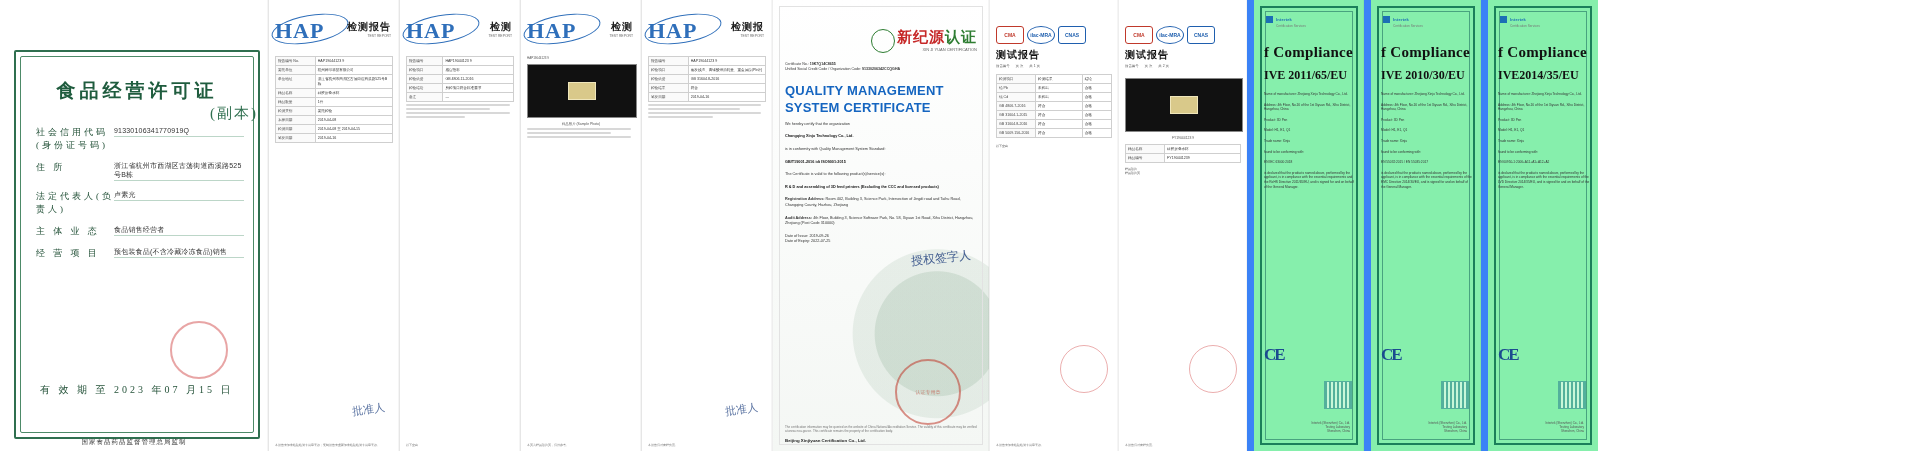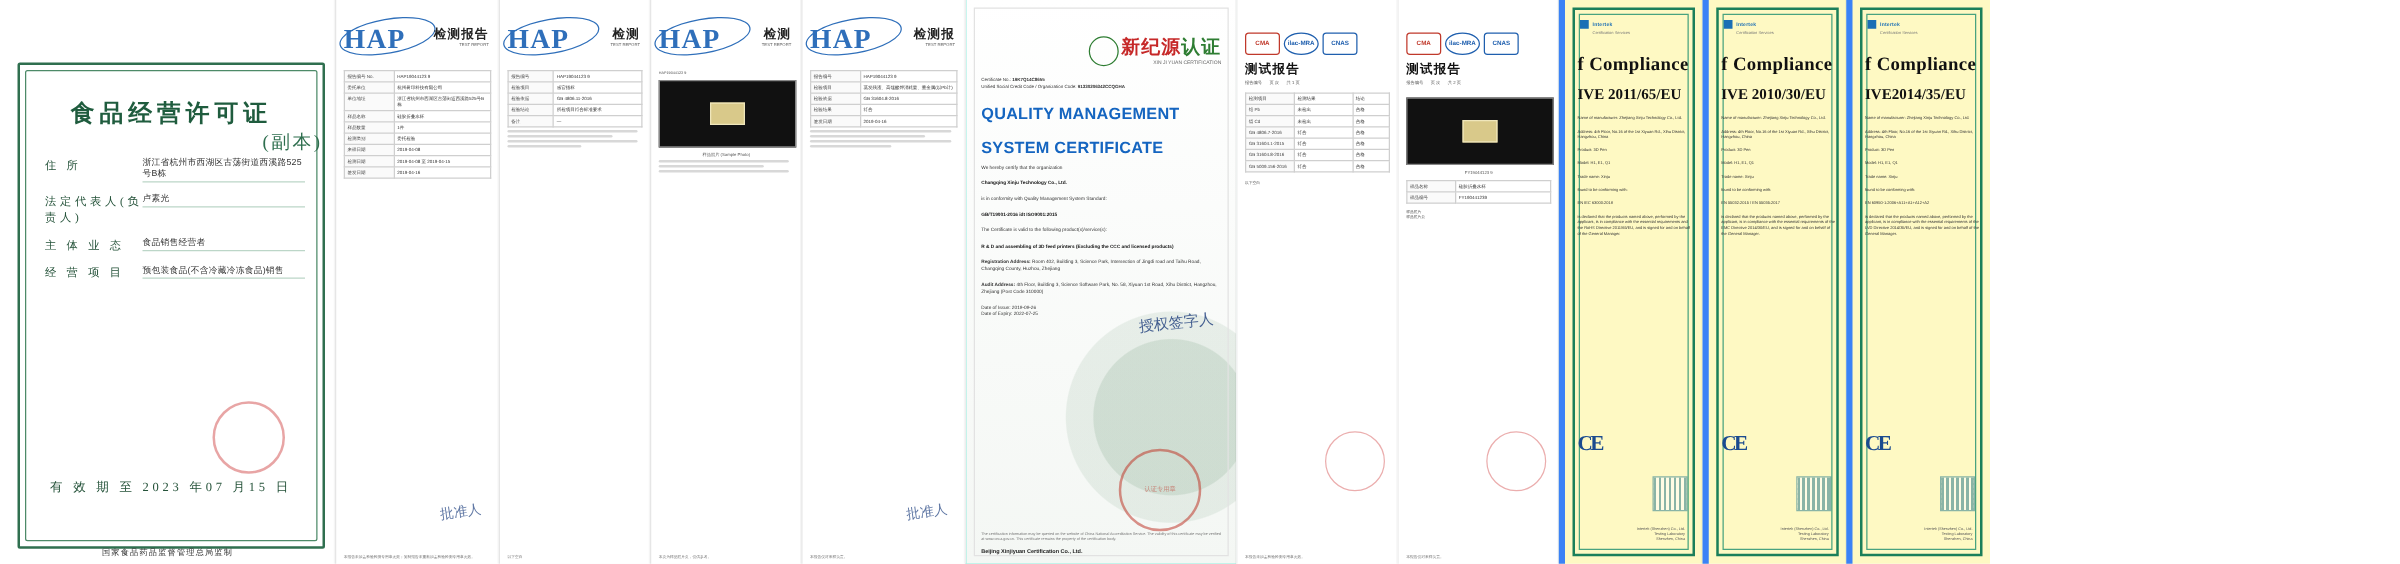--- a/index.html
+++ b/index.html
@@ -107,21 +107,21 @@
     transform:rotate(-8deg);opacity:.75;
   }
   .photoBox{
     width:100%;height:52px;background:#111;border:1px solid #888;
     display:flex;align-items:center;justify-content:center;margin:4px 0;
   }
   .photoBox i{display:block;width:26px;height:16px;background:#d9c98a;border:1px solid #efe6bb;font-style:normal;}
   .photoCap{font-size:3.4px;color:#555;text-align:center;}
 
   
-  .qms{width:216px;border-left:1px solid #eee;background:#5eead4;}
+  .qms{width:216px;border-left:1px solid #eee;background:#bef264;}
   .qms-bg{
     position:absolute;inset:0;
     background:
       radial-gradient(circle at 76% 74%, rgba(120,160,130,.20) 0 62px, rgba(0,0,0,0) 63px),
       radial-gradient(circle at 76% 74%, rgba(120,160,130,.14) 0 84px, rgba(0,0,0,0) 85px),
       linear-gradient(180deg,#ffffff 0%,#f4f7f4 100%);
   }
   .qms-logo{position:absolute;top:28px;right:12px;text-align:right;}
   .qms-logo .cn{font-size:15px;font-weight:bold;color:#c62828;letter-spacing:1px;}
   .qms-logo .cn .g{color:#2e7d32;}
@@ -166,21 +166,21 @@
     position:absolute;top:48px;left:6px;font-size:10px;font-weight:bold;color:#111;letter-spacing:1px;
   }
   .cmaMeta{position:absolute;top:64px;left:6px;right:6px;font-size:3.4px;color:#555;display:flex;gap:6px;}
   .cmaBody{position:absolute;top:74px;left:6px;right:6px;bottom:26px;}
   .stampRound{
     position:absolute;right:10px;bottom:58px;width:46px;height:46px;border-radius:50%;
     border:1.6px solid #d24b4b;opacity:.45;
   }
 
   
-  .doc{width:110px;border-left:5px solid #3b82f6;background:#fef9c3;}
+  .doc{width:110px;border-left:7px solid #3b82f6;background:#86efac;}
   .docFrame{position:absolute;inset:6px;border:2px solid #1b7f5a;}
   .docFrame:before{content:"";position:absolute;inset:3px;border:1px solid #48a37f;}
   .docTop{position:absolute;top:16px;left:12px;right:10px;}
   .docBrandBar{display:flex;align-items:center;gap:3px;}
   .docSq{width:7px;height:7px;background:#1b6fb5;}
   .docBrand{font-size:4px;font-weight:bold;color:#1b6fb5;letter-spacing:.2px;}
   .docBrandSub{font-size:3.2px;color:#777;margin-left:10px;margin-top:1px;}
   .docTitle{
     position:absolute;top:44px;left:10px;right:8px;
     font-family:"Liberation Serif", serif;
@@ -213,20 +213,25 @@
 </head>
 <body>
 
 <div class="strip">
 
   <div class="cert lic">
     <div class="lic-inner">
       <div class="lic-title">食品经营许可证</div>
       <div class="lic-sub">(副本)</div>
       <div class="lic-rows">
+        <div class="lic-row">
+          <div class="k">社会信用代码
+(身份证号码)</div>
+          <div class="v">91330106341770919Q</div>
+        </div>
         <div class="lic-row">
           <div class="k">住        所</div>
           <div class="v two">浙江省杭州市西湖区古荡街道西溪路525号B栋</div>
         </div>
         <div class="lic-row">
           <div class="k">法定代表人(负责人)</div>
           <div class="v">卢素光</div>
         </div>
         <div class="lic-row">
           <div class="k">主 体 业 态</div>
@@ -424,21 +429,21 @@
     <div class="qms-pad">
       <div class="qms-code">
         <span>Certificate No.:</span>
         <b>19K7Q14C8655</b>
       </div>
       <div class="qms-code">
         <span>Unified Social Credit Code / Organization Code:</span>
         <b>91330206342CCQGHA</b>
       </div>
       <div class="qms-title">QUALITY MANAGEMENT</div>
-      <div class="qms-title" style="margin-top:12px">SYSTEM CERTIFICATE</div>
+      <div class="qms-title" style="margin-top:2px">SYSTEM CERTIFICATE</div>
       <div class="qms-p">We hereby certify that the organization</div>
       <div class="qms-p qms-b">Changqing Xinju Technology Co., Ltd.</div>
       <div class="qms-p">is in conformity with Quality Management System Standard:</div>
       <div class="qms-p qms-b">GB/T19001-2016 idt ISO9001:2015</div>
       <div class="qms-p">The Certificate is valid to the following product(s)/service(s):</div>
       <div class="qms-p qms-b">R &amp; D and assembling of 3D feed printers (Excluding the CCC and licensed products)</div>
       <div class="qms-p">
         <b>Registration Address:</b>
         <span>Room 402, Building 3, Science Park, Intersection of Jingdi road and Taihu Road, Changqing County, Huzhou, Zhejiang</span>
       </div>

